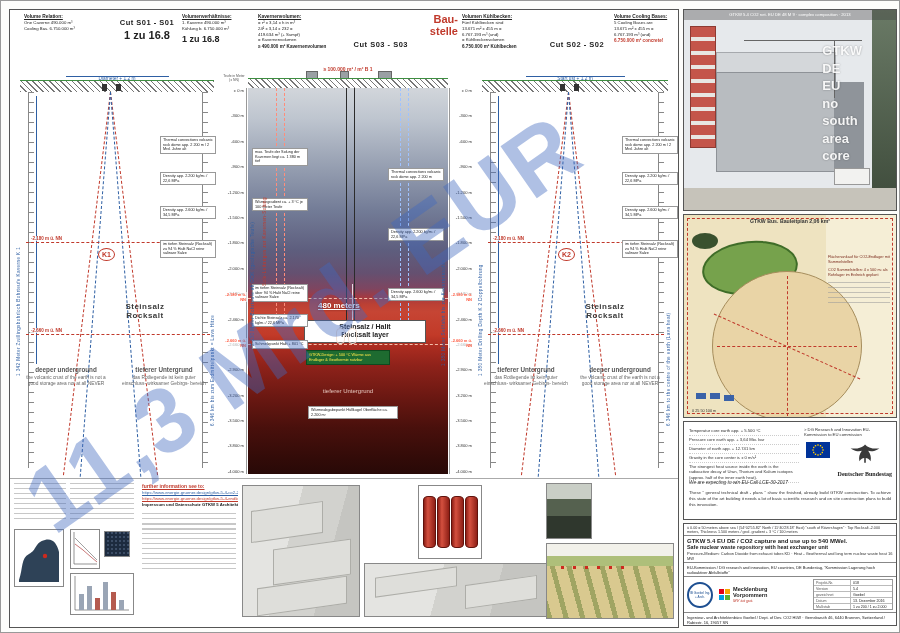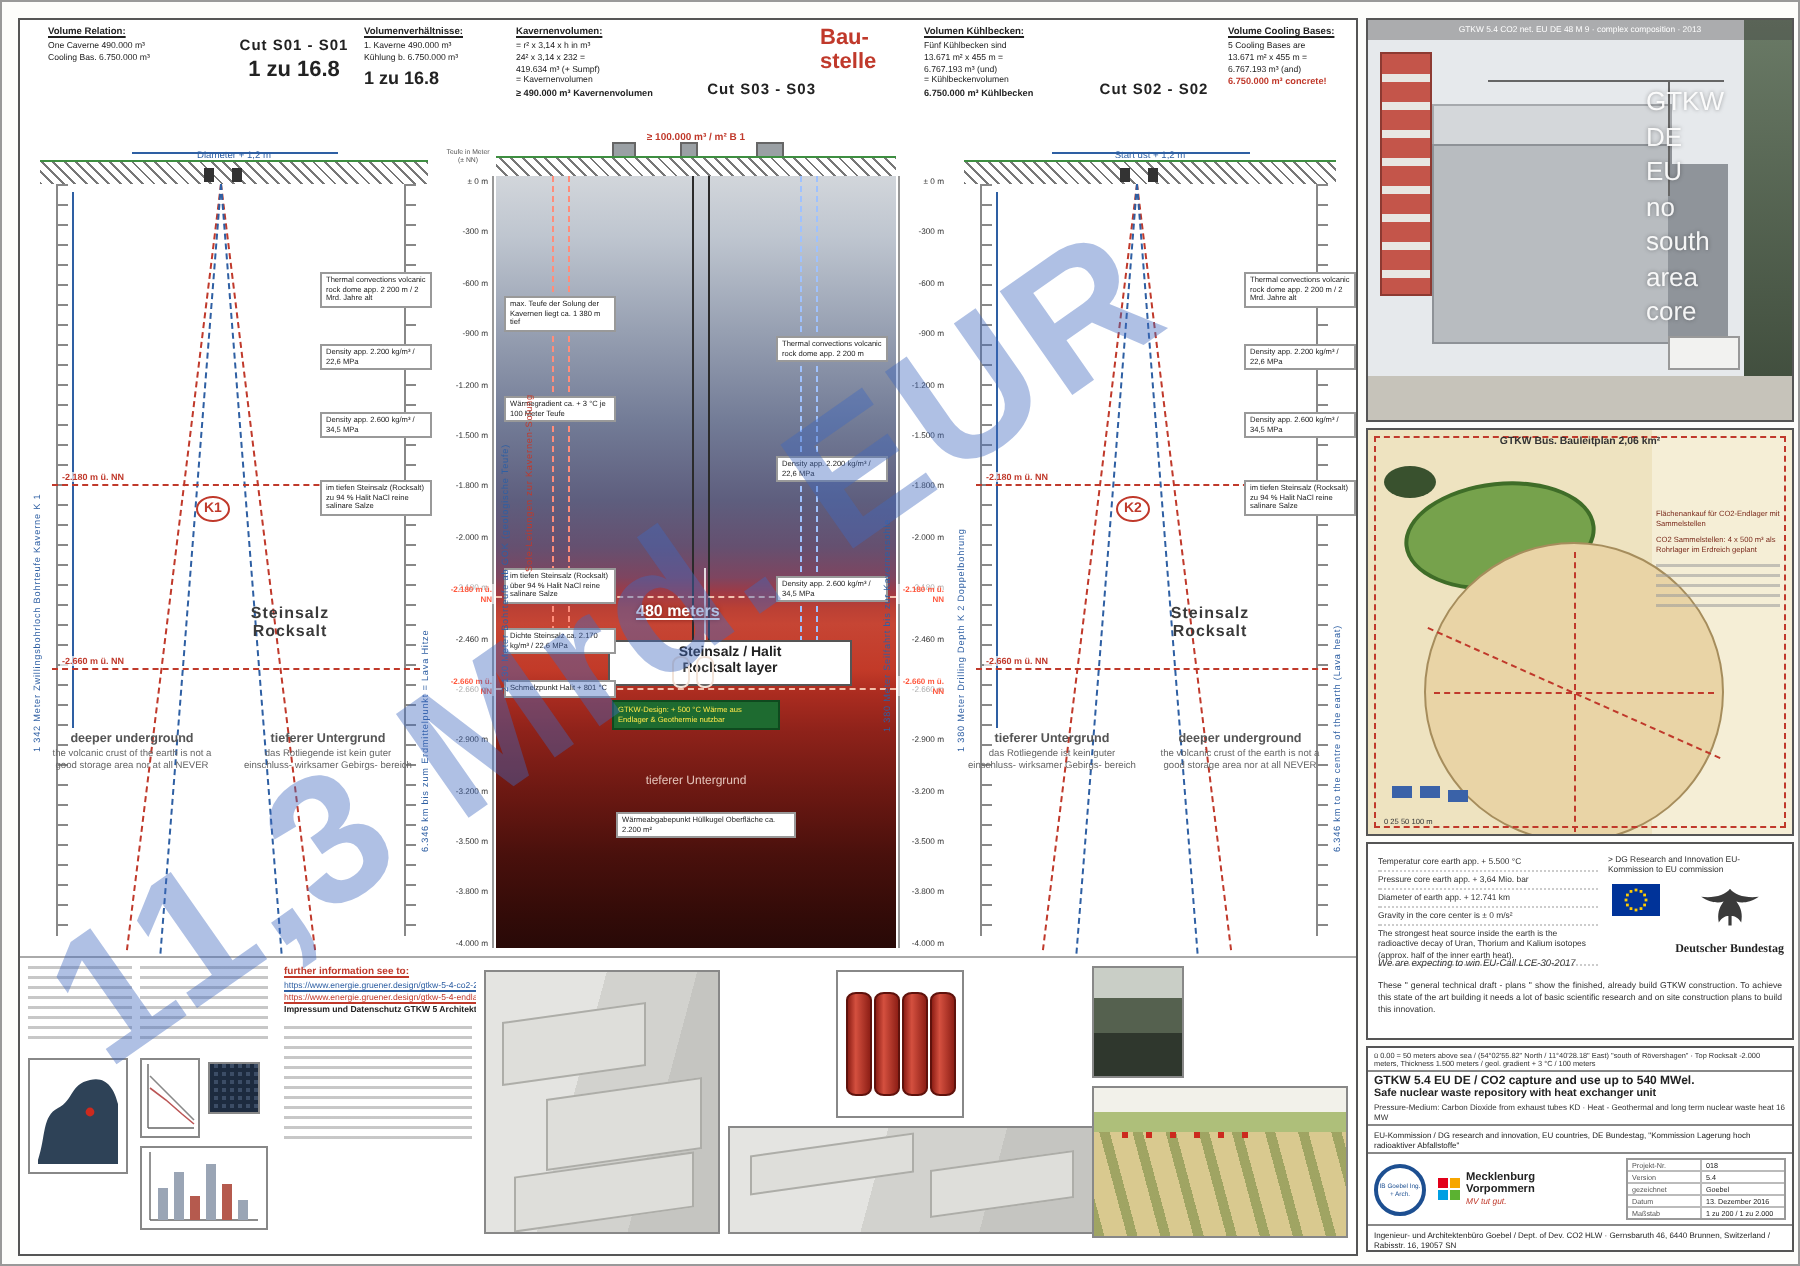--- a/index.html
+++ b/index.html
@@ -105,21 +105,21 @@
   .redtower{position:absolute;left:6px;top:16px;width:24px;height:120px;background:repeating-linear-gradient(to bottom,#c4554a 0 10px,#e8e6e2 10px 14px);border:1px solid #8d3a32;}
   .hall{position:absolute;left:32px;top:62px;width:118px;height:98px;background:#b8bcc0;border:1px solid #8e9297;}
   .hall-top{position:absolute;left:32px;top:42px;width:118px;height:20px;background:#d4d7da;border:1px solid #a6a9ad;}
   .hall-side{position:absolute;left:150px;top:72px;width:30px;height:88px;background:#8f949a;}
   .trees{position:absolute;right:0;top:0;width:24px;height:100%;background:linear-gradient(to bottom,#6a7a66,#3d4a3a);}
   .crane-h{position:absolute;left:60px;top:30px;width:118px;border-top:1px solid #666;}
   .crane-v{position:absolute;left:150px;top:30px;height:58px;border-left:1px solid #666;}
   .pground{position:absolute;left:0;right:0;bottom:0;height:22px;background:#c6c3ba;}
   .truck{position:absolute;left:150px;top:158px;width:34px;height:15px;background:#f2f2f0;border:1px solid #999;}
   .ov-words{position:absolute;right:34px;top:32px;text-align:left;}
-  .ov-word{font-size:13px;font-weight:normal;color:rgba(255,255,255,.92);line-height:1.35;text-shadow:0 0 2px rgba(0,0,0,.35);}
+  .ov-word{font-size:13px;font-weight:bold;color:rgba(255,255,255,.92);line-height:1.35;text-shadow:0 0 2px rgba(0,0,0,.35);}
   
   .plan-dash{position:absolute;inset:3px;border:1px dashed #c0392b;}
   .plan-right{position:absolute;right:0;top:0;width:70px;height:100%;background:#f5eed6;}
   .plan-title{position:absolute;left:0;right:0;top:3px;text-align:center;font-size:5.2px;font-weight:bold;color:#333;}
   .sportfield{position:absolute;left:18px;top:26px;width:92px;height:50px;background:#76a24c;border:2px solid #3f6d28;border-radius:50%;transform:rotate(-6deg);}
   .grove{position:absolute;left:8px;top:18px;width:26px;height:16px;background:#39512e;border-radius:50%;}
   .bigcircle{position:absolute;left:28px;top:56px;width:148px;height:148px;border-radius:50%;background:#e9d4a6;border:1px solid #a68d5c;}
   .cross-h{position:absolute;left:4px;right:4px;top:50%;border-top:1px dashed #c0392b;}
   .cross-v{position:absolute;top:4px;bottom:4px;left:50%;border-left:1px dashed #c0392b;}
   .cross-d{position:absolute;left:-6px;right:-6px;top:50%;border-top:1px dashed #c0392b;transform:rotate(24deg);}
@@ -193,21 +193,21 @@
           <div>= r² x 3,14 x h in m³</div>
           <div>24² x 3,14 x 232 =</div>
           <div>419.634 m³ (+ Sumpf)</div>
           <div>= Kavernenvolumen</div>
         </div>
       <div class="hb-bold">≥ 490.000 m³ Kavernenvolumen</div>
     </div>
     <div class="hb" style="left:320px;width:78px;top:30px;text-align:right;">
       <div class="cut-label">Cut  S03 - S03</div>
     </div>
-    <div class="hb baustelle" style="left:400px;width:48px;top:4px;text-align:left;">
+    <div class="hb baustelle" style="left:400px;width:48px;top:4px;text-align:right;">
       <div>Bau-</div>
       <div>stelle</div>
     </div>
     <div class="hb" style="left:452px;width:74px;">
       <div class="hb-title">Volumen Kühlbecken:</div>
       <div class="hb-lines">
           <div>Fünf Kühlbecken sind</div>
           <div>13.671 m² x 455 m =</div>
           <div>6.767.193 m³ (und)</div>
           <div>= Kühlbeckenvolumen</div>

